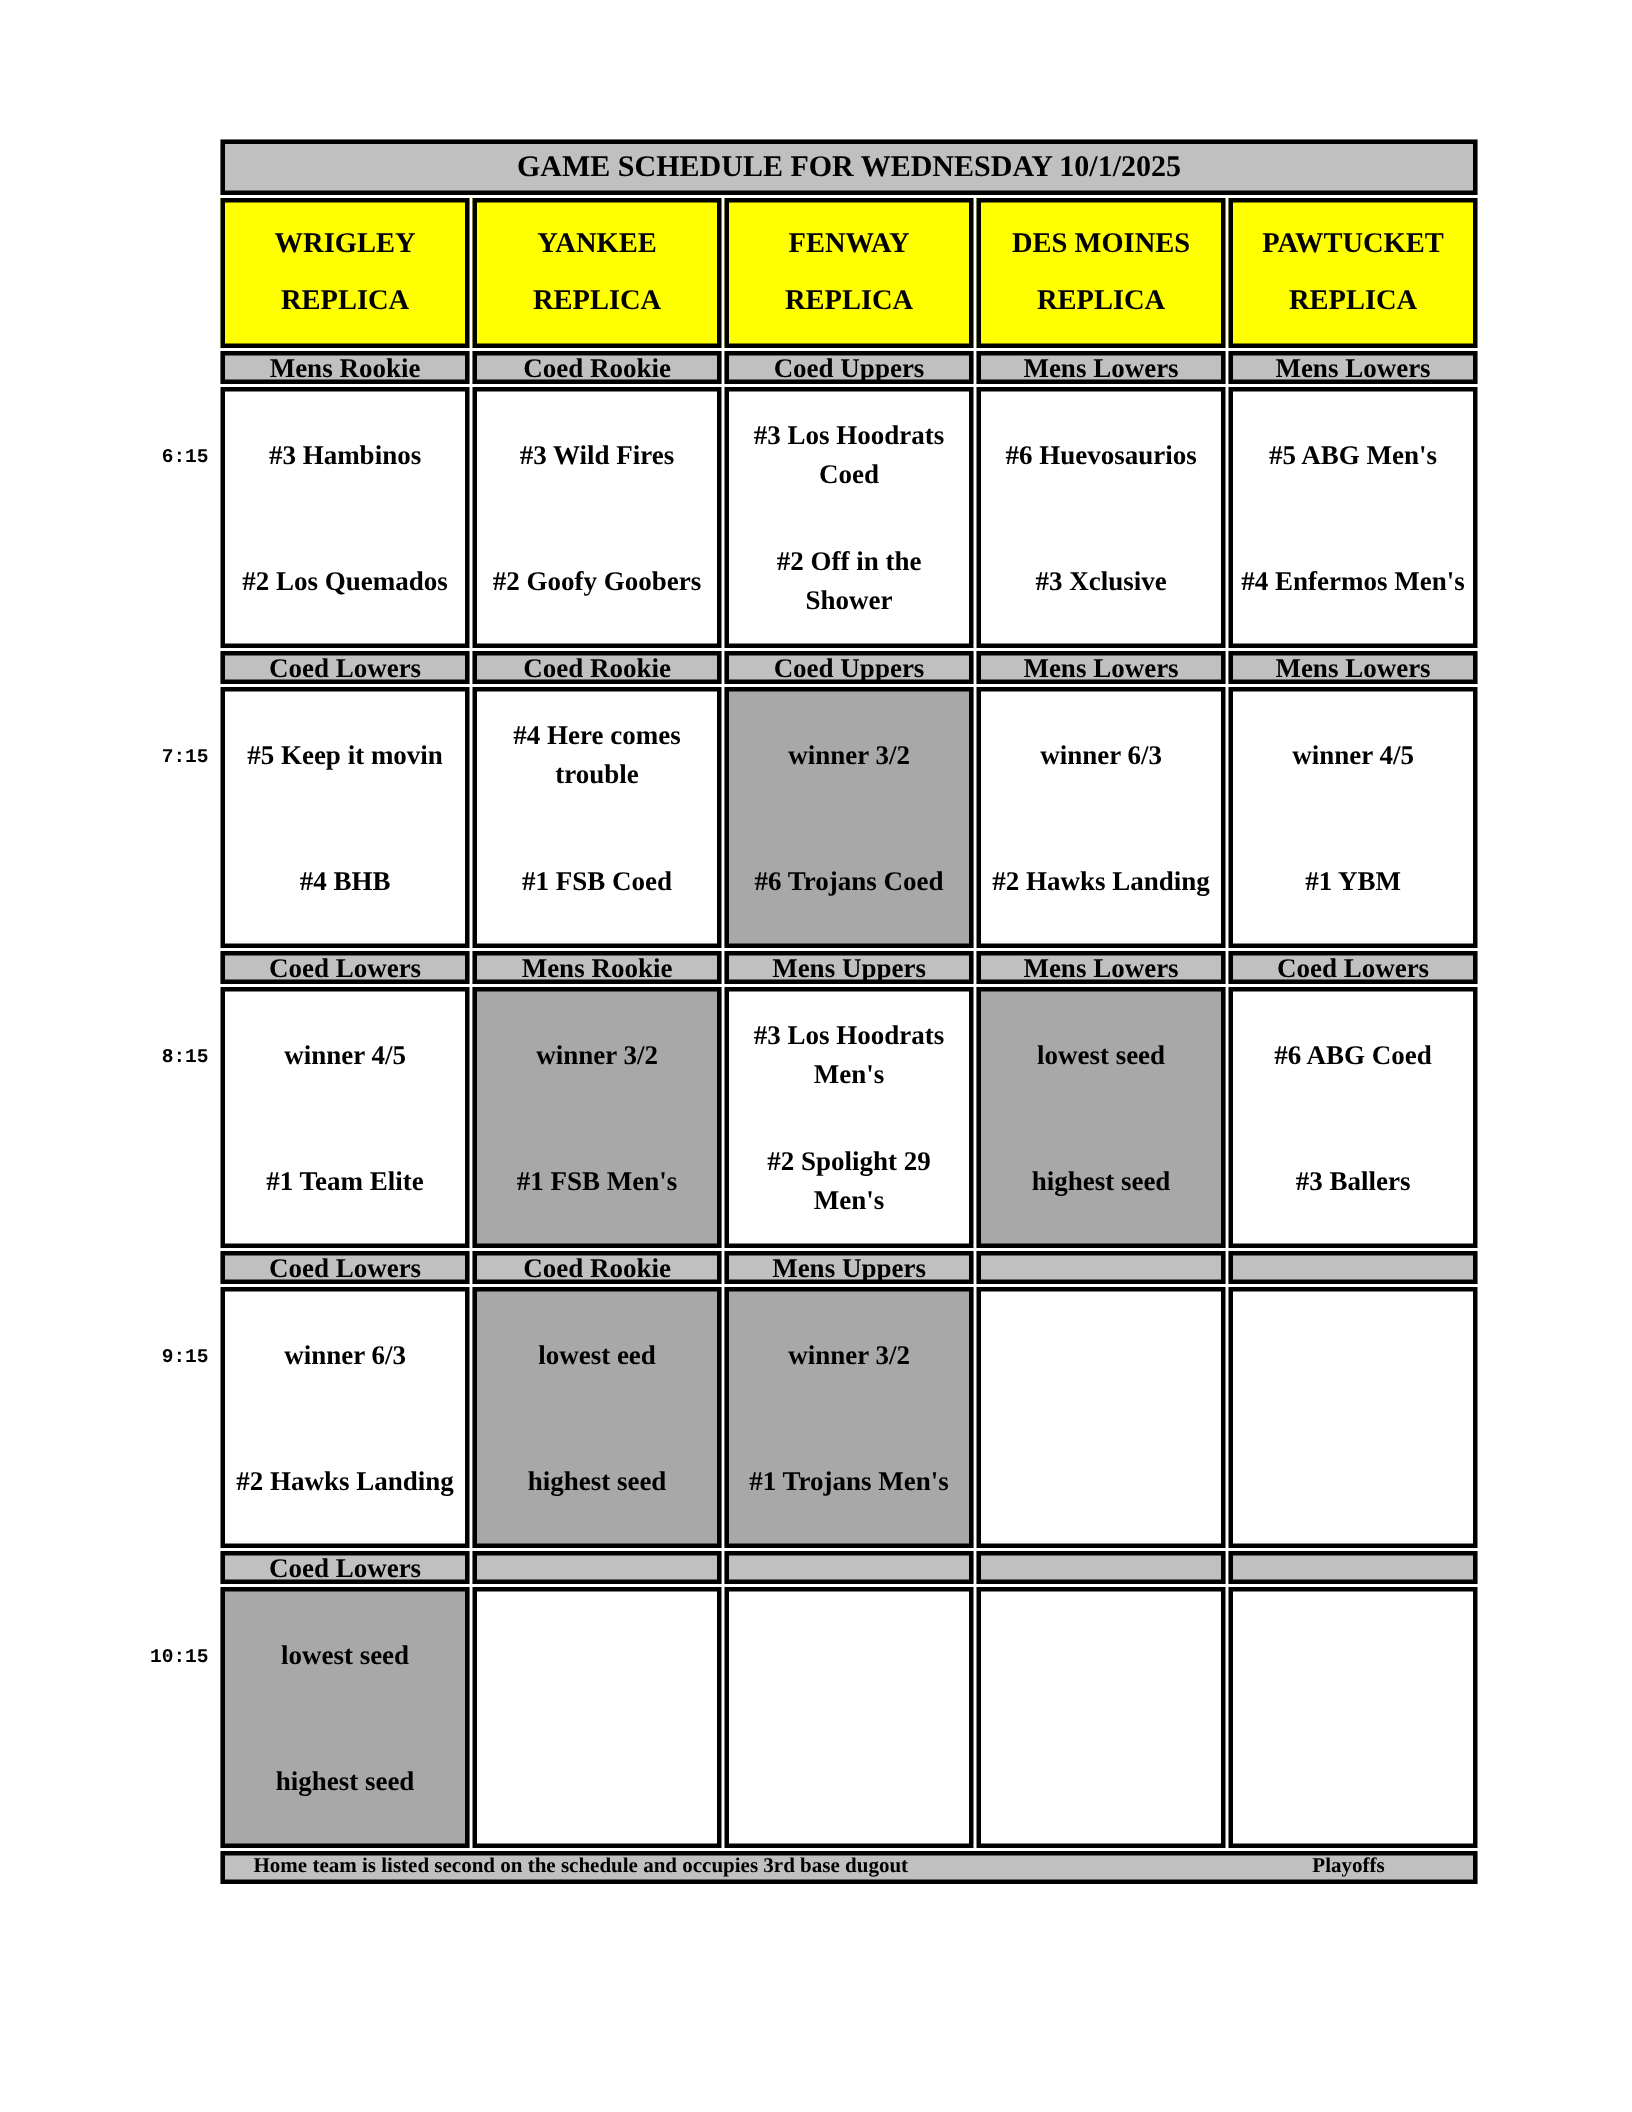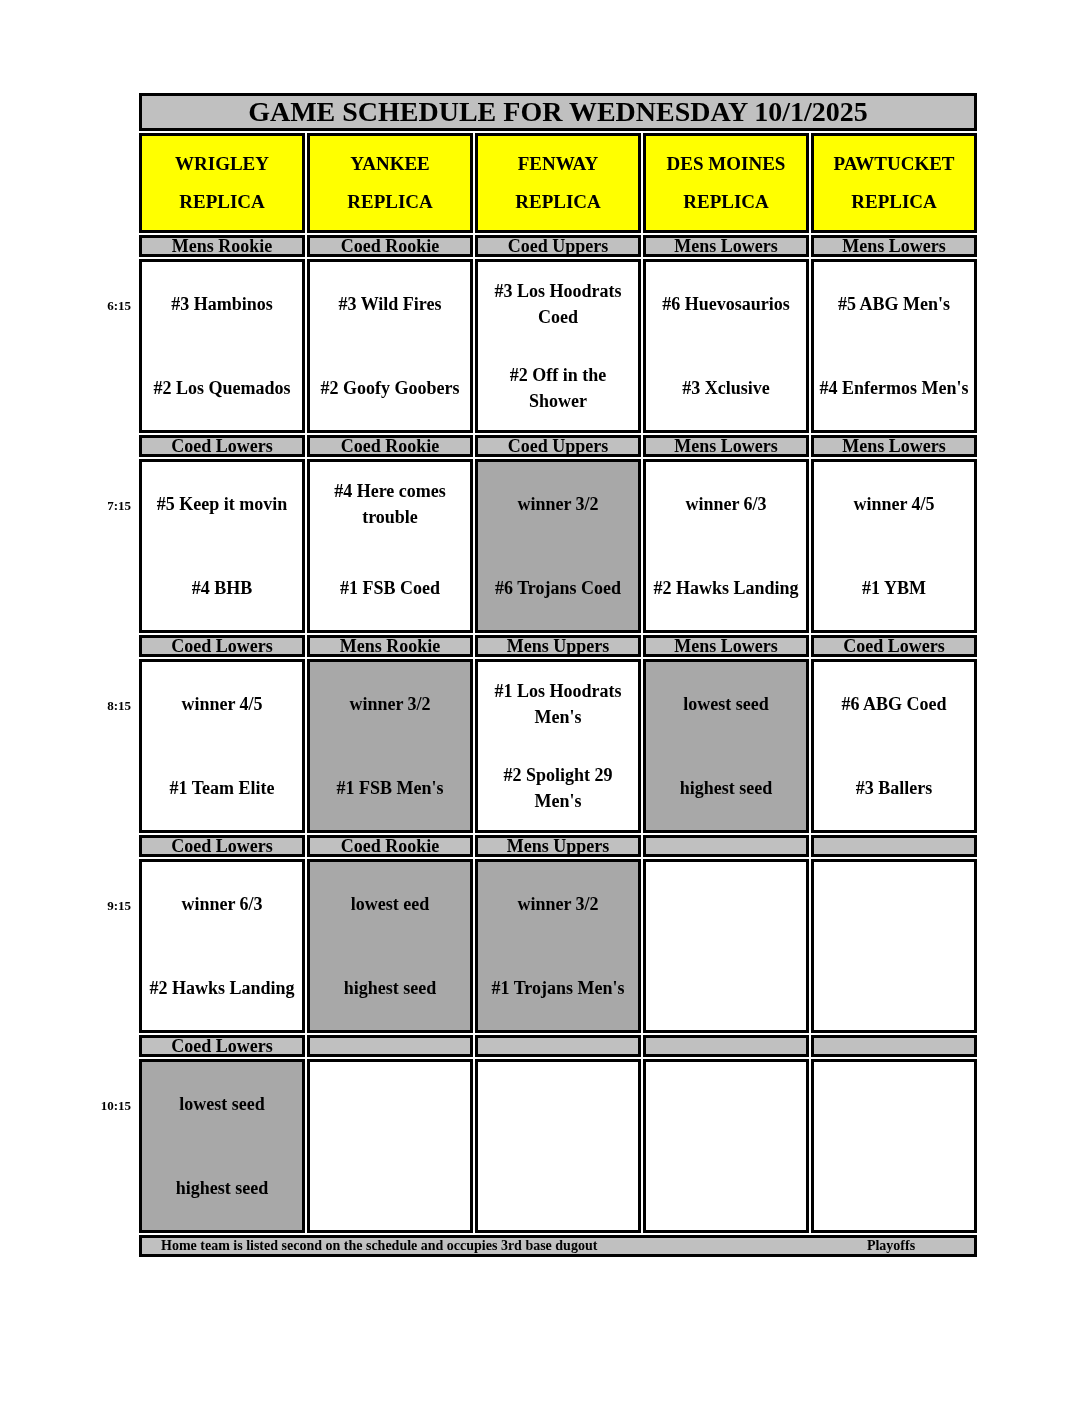--- a/index.html
+++ b/index.html
@@ -9,24 +9,24 @@
   table.sched{
     position:absolute;left:95px;top:91px;
     border-collapse:separate;border-spacing:2px;
     table-layout:fixed;
   }
   col.timecol{width:40px;}
   col.fieldcol{width:166px;}
 
   td{box-sizing:border-box;padding:0;vertical-align:middle;}
   td.bordered{border:3px solid #000;}
-  td.noborder{border:3px solid transparent;background:transparent;}
-
-  
-  td.title-cell{height:37px;background:#C0C0C0;text-align:center;font-size:28px;letter-spacing:0px;}
+  td.noborder{border:3px solid transparent;background:transparent;font-family:Liberation Mono, monospace;}
+
+  
+  td.title-cell{height:37px;background:#C0C0C0;text-align:center;font-size:20px;letter-spacing:0px;}
 
   
   td.field-cell{height:100px;background:#FFFF00;text-align:center;font-size:19px;}
   .field-inner{display:flex;flex-direction:column;justify-content:space-evenly;height:92px;}
 
   
   td.strip-cell{height:22px;background:#C0C0C0;text-align:center;font-size:18px;line-height:15px;}
 
   
   td.game-cell{height:174px;background:#fff;text-align:center;font-size:18px;}
@@ -199,21 +199,21 @@
       </div>
     </td>
     <td class="bordered game-cell hl">
       <div class="gwrap">
         <div class="team">winner 3/2</div>
         <div class="team">#1 FSB Men's</div>
       </div>
     </td>
     <td class="bordered game-cell">
       <div class="gwrap">
-        <div class="team">#1 Los Hoodrats Men's</div>
+        <div class="team">#3 Los Hoodrats Men's</div>
         <div class="team">#2 Spolight 29 Men's</div>
       </div>
     </td>
     <td class="bordered game-cell hl">
       <div class="gwrap">
         <div class="team">lowest seed</div>
         <div class="team">highest seed</div>
       </div>
     </td>
     <td class="bordered game-cell">

